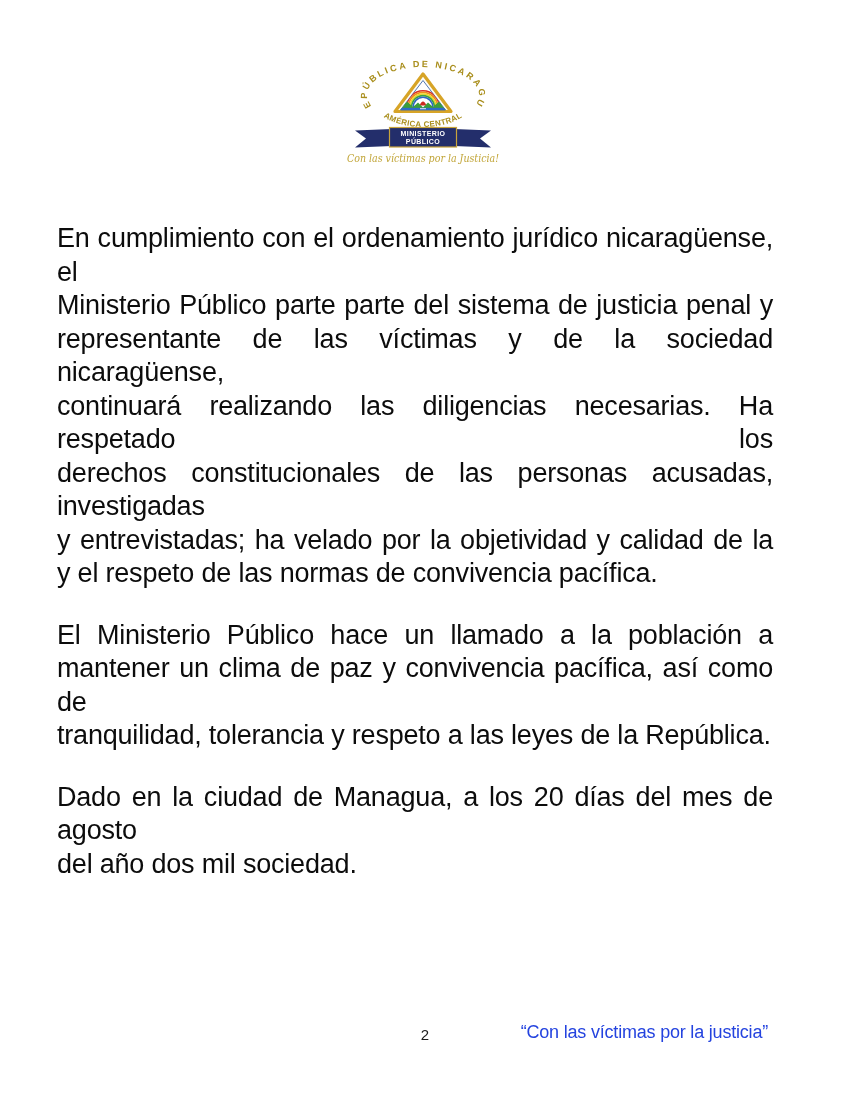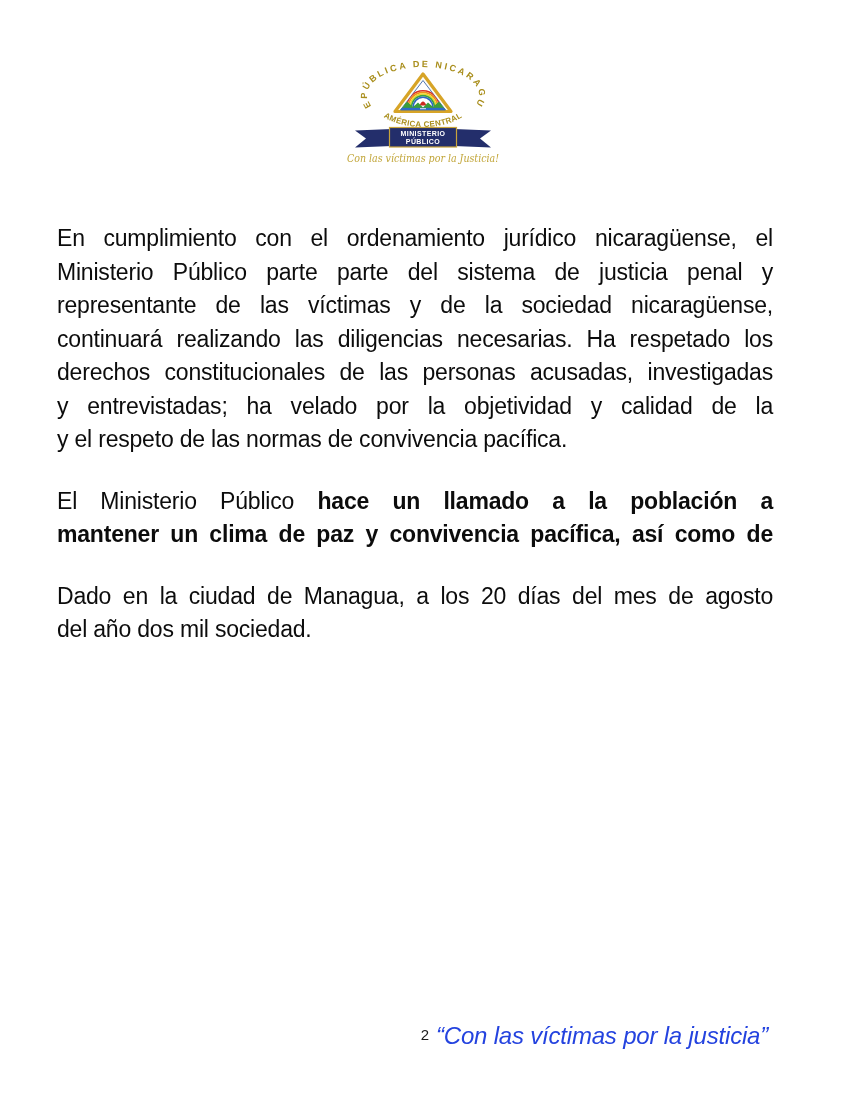--- a/index.html
+++ b/index.html
@@ -36,45 +36,44 @@
     font-size: 7px;
     letter-spacing: 0.4px;
   }
   .tagline-text {
     font-family: "DejaVu Serif", serif;
     font-style: italic;
     font-size: 10.5px;
   }
   .body-text {
     margin: 54px 77px 0 57px;
-    font-size: 23px;
+    font-size: 27px;
     line-height: 33.5px;
     letter-spacing: -0.2px;
   }
   .paragraph { margin: 0 0 28px 0; }
   .line {
     text-align: justify;
     text-align-last: justify;
   }
   .line.last { text-align-last: left; }
-  .seg.bold { font-weight: bold; }
+  .seg.bold { font-weight: normal; }
   .footer-pagenum {
     position: absolute;
     left: 0; right: 0;
     top: 1026px;
     text-align: center;
     font-size: 15px;
     color: #1a1a1a;
   }
   .footer-slogan {
     position: absolute;
     right: 82px;
     top: 1022px;
-    font-size: 24px;
-    font-style: italic;
+    font-size: 18px;
     letter-spacing: -0.2px;
   }
 </style>
 </head>
 <body>
 
 <div class="page">
 
   <div class="logo-wrap">
     <svg class="logo-svg" width="190" height="114" viewBox="0 0 190 114">
@@ -127,20 +126,21 @@
         <div class="line"><span class="seg">Ministerio Público parte parte del sistema de justicia penal y</span></div>
         <div class="line"><span class="seg">representante de las víctimas y de la sociedad nicaragüense,</span></div>
         <div class="line"><span class="seg">continuará realizando las diligencias necesarias. Ha respetado los</span></div>
         <div class="line"><span class="seg">derechos constitucionales de las personas acusadas, investigadas</span></div>
         <div class="line"><span class="seg">y entrevistadas; ha velado por la objetividad y calidad de la</span></div>
         <div class="line last"><span class="seg">y el respeto de las normas de convivencia pacífica.</span></div>
       </div>
       <div class="paragraph">
         <div class="line"><span class="seg">El Ministerio Público </span><span class="seg bold">hace un llamado a la población a</span></div>
         <div class="line"><span class="seg bold">mantener un clima de paz y convivencia pacífica, así como de</span></div>
+        <div class="line last"><span class="seg bold">tranquilidad, tolerancia y respeto a las leyes de la República.</span></div>
       </div>
       <div class="paragraph">
         <div class="line"><span class="seg">Dado en la ciudad de Managua, a los 20 días del mes de agosto</span></div>
         <div class="line last"><span class="seg">del año dos mil sociedad.</span></div>
       </div>
     </main>
 
   <div class="footer-pagenum">2</div>
   <div class="footer-slogan" style="color: rgb(36, 67, 223);">“Con las víctimas por la justicia”</div>
 

